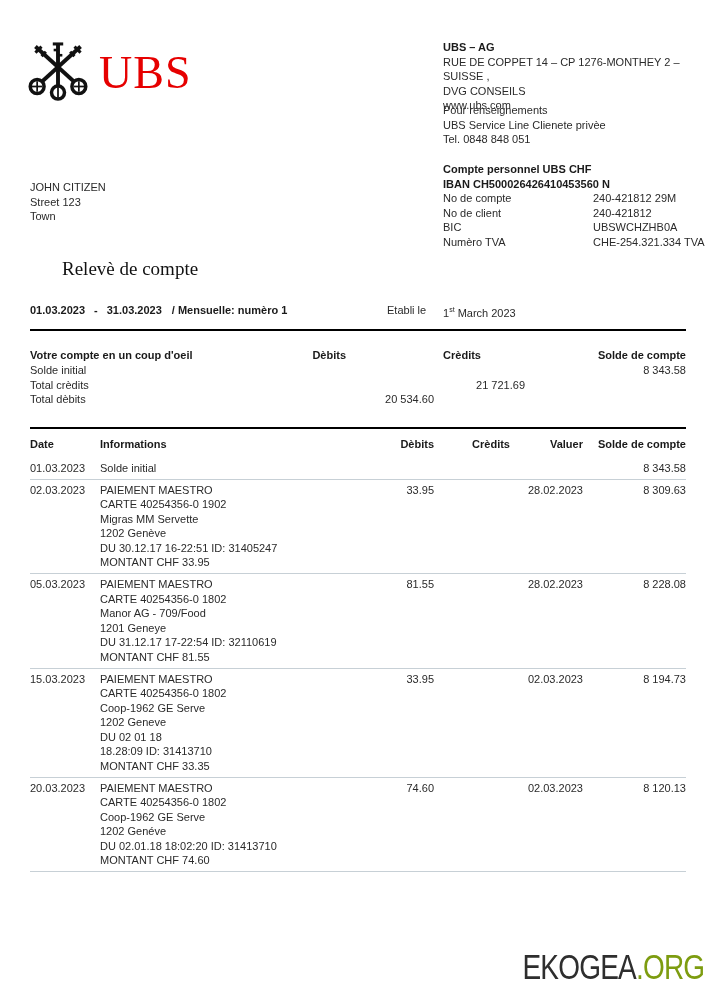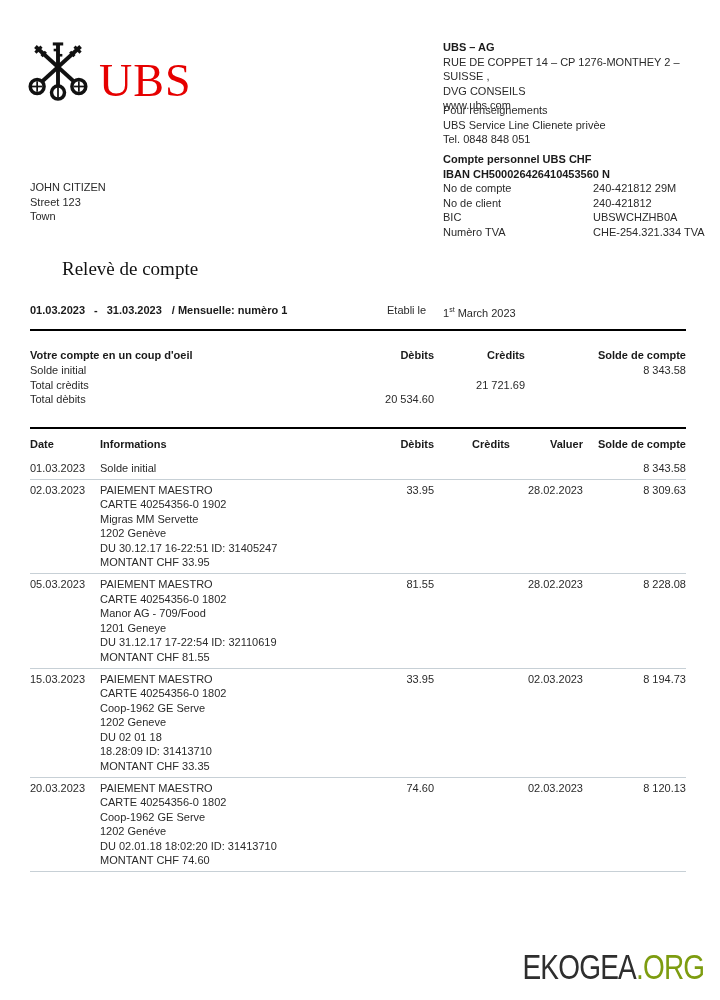--- a/index.html
+++ b/index.html
@@ -9,36 +9,36 @@
     position: relative;
     width: 720px;
     height: 1000px;
     background: #ffffff;
     overflow: hidden;
     font-size: 11px;
     line-height: 14.5px;
   }
 
   
-  .logo-wrap { position: absolute; left: 25px; top: 36px; display: flex; align-items: flex-end; }
+  .logo-wrap { position: absolute; left: 25px; top: 36px; display: flex; align-items: center; }
   .keys-icon { width: 66px; height: 68px; }
   .logo-text {
     font-family: "Liberation Serif", serif;
     font-size: 46px;
     line-height: 46px;
     color: #e60000;
     margin-left: 8px;
     margin-top: 6px;
     letter-spacing: 1px;
   }
 
   .bank-block { position: absolute; left: 443px; top: 40px; width: 258px; }
   .bank-block .bold { font-weight: bold; color: #1a1a1a; }
   .contact-block { position: absolute; left: 443px; top: 103px; width: 258px; }
-  .account-block { position: absolute; left: 443px; top: 152px; width: 270px; }
+  .account-block { position: absolute; left: 443px; top: 162px; width: 270px; }
   .account-block .bold { font-weight: bold; color: #1a1a1a; }
   .acct-row { display: flex; }
   .acct-label { width: 114px; }
   .acct-value { flex: 1; margin-left: 36px; }
 
   .customer-block { position: absolute; left: 30px; top: 180px; }
 
   
   .doc-title {
     position: absolute; left: 30px; top: 258px;
@@ -60,21 +60,21 @@
   .etabli-date { position: absolute; left: 413px; font-weight: normal; color: #2a2a2a; }
   .etabli-date sup { font-size: 7px; }
 
   .rule-thick { position: absolute; left: 30px; width: 656px; height: 0; border-top: 2px solid #000000; }
   .rule1 { top: 329px; }
 
   
   .summary { position: absolute; left: 30px; top: 348px; width: 656px; }
   .sum-grid { display: grid; grid-template-columns: 1fr 100px 91px 161px; }
   .sum-grid .c { text-align: right; }
-  .sum-head { font-weight: bold; color: #1a1a1a; margin-bottom: 0.5px; }
+  .sum-head { font-weight: bold; color: #1a1a1a; margin-bottom: 0.5px; gap: 44px; }
   .rule2 { top: 427px; }
 
   
   .tx { position: absolute; left: 30px; top: 437px; width: 656px; }
   .tx-grid { display: grid; grid-template-columns: 70px 1fr 90px 76px 73px 103px; }
   .tx-grid .c { text-align: right; }
   .tx-head { font-weight: bold; color: #1a1a1a; padding-bottom: 6px; }
   .tx-row { border-bottom: 1px solid #c7d0d6; padding: 3px 0 3.5px 0; }
   .tx-info-line { display: block; }
 

